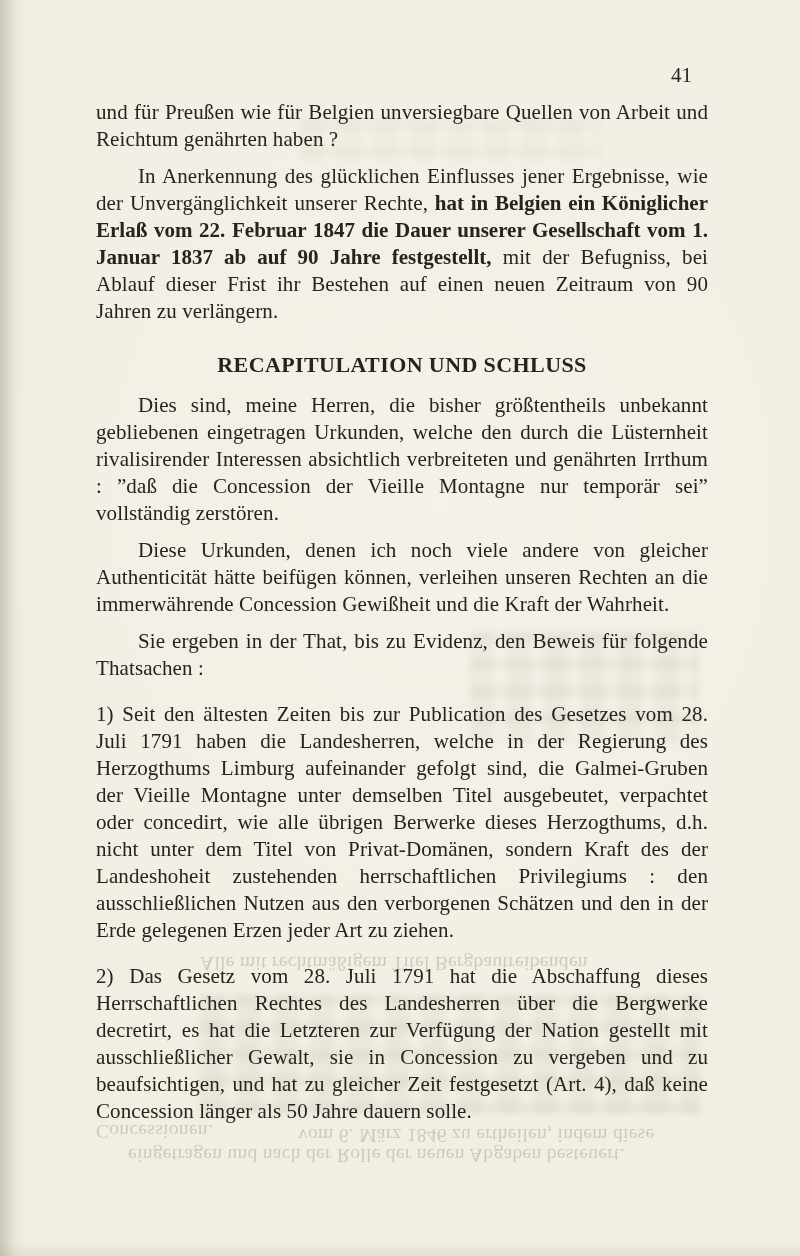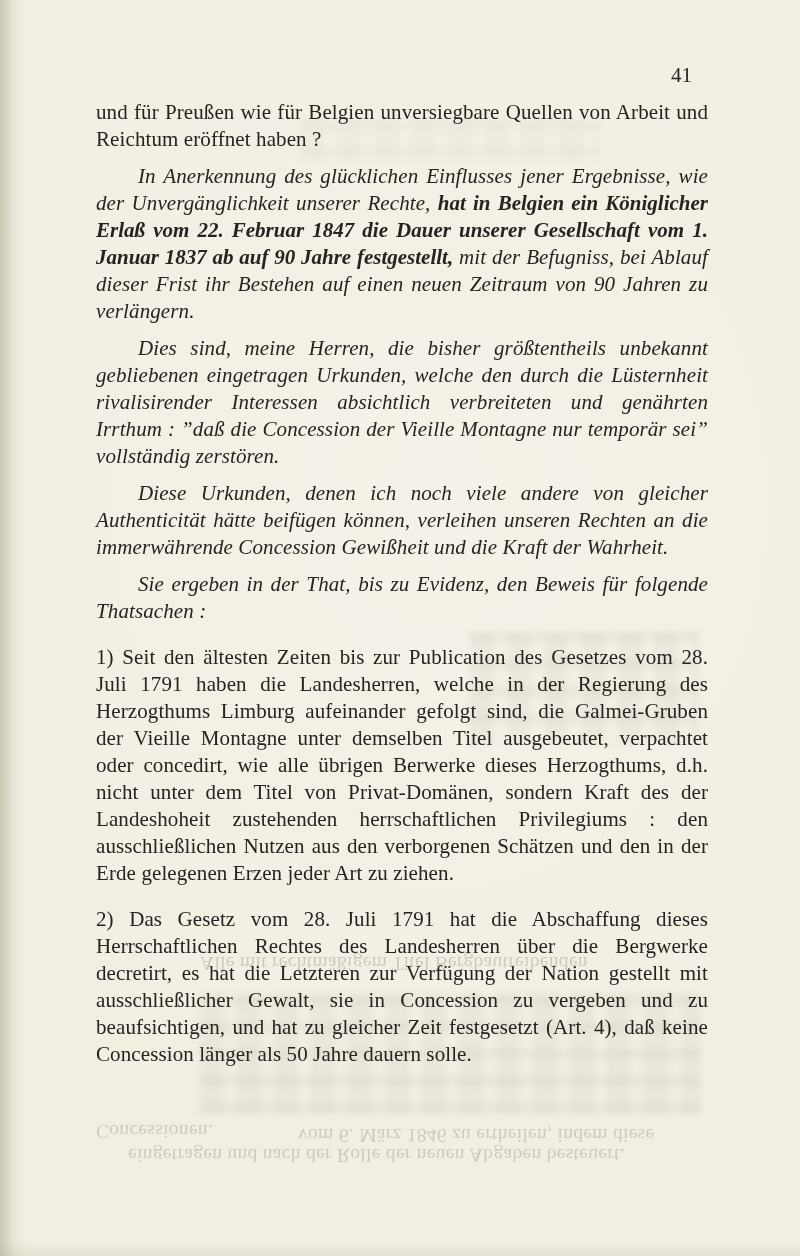--- a/index.html
+++ b/index.html
@@ -54,21 +54,21 @@
     font-size: 21px;
     line-height: 27px;
   }
   .para {
     margin: 10px 0;
     font-size: 21px;
     line-height: 27px;
     text-align: justify;
     letter-spacing: 0.1px;
   }
-  .para.indent { text-indent: 42px; font-style: italic; }
+  .para.indent { text-indent: 42px; }
   .para strong { font-weight: 700; letter-spacing: 0; }
   .para.numbered { margin: 19px 0; }
   .section-heading {
     margin: 26px 0 13px 0;
     font-size: 22px;
     line-height: 28px;
     font-weight: 700;
     text-align: center;
     letter-spacing: 0.4px;
   }
@@ -124,22 +124,23 @@
   <div class="smudge"></div>
   <div class="smudge"></div>
   <div class="smudge"></div>
   <div class="smudge"></div>
   <div class="smudge"></div>
   <div class="smudge"></div>
 
   <div class="column">
     <div class="page-number">41</div>
     <div id="blocks">
-        <p class="para"><span>und für Preußen wie für Belgien unversiegbare Quellen von Arbeit und Reichtum eröffnet haben ?</span></p>
+        <p class="para"><span>und für Preußen wie für Belgien unversiegbare Quellen von Arbeit und Reichtum genährten haben ?</span></p>
         <p class="para indent"><span>In Anerkennung des glücklichen Einflusses jener Ergebnisse, wie der Unvergänglichkeit unserer Rechte, </span><strong>hat in Belgien ein Königlicher Erlaß vom 22. Februar 1847 die Dauer unserer Gesellschaft vom 1. Januar 1837 ab auf 90 Jahre festgestellt,</strong><span> mit der Befugniss, bei Ablauf dieser Frist ihr Bestehen auf einen neuen Zeitraum von 90 Jahren zu verlängern.</span></p>
+        <h2 class="section-heading">RECAPITULATION UND SCHLUSS</h2>
         <p class="para indent"><span>Dies sind, meine Herren, die bisher größtentheils unbekannt gebliebenen eingetragen Urkunden, welche den durch die Lüsternheit rivalisirender Interessen absichtlich verbreiteten und genährten Irrthum : ”daß die Concession der Vieille Montagne nur temporär sei” vollständig zerstören.</span></p>
         <p class="para indent"><span>Diese Urkunden, denen ich noch viele andere von gleicher Authenticität hätte beifügen können, verleihen unseren Rechten an die immerwährende Concession Gewißheit und die Kraft der Wahrheit.</span></p>
         <p class="para indent"><span>Sie ergeben in der That, bis zu Evidenz, den Beweis für folgende Thatsachen :</span></p>
         <p class="para numbered"><span>1) Seit den ältesten Zeiten bis zur Publication des Gesetzes vom 28. Juli 1791 haben die Landesherren, welche in der Regierung des Herzogthums Limburg aufeinander gefolgt sind, die Galmei-Gruben der Vieille Montagne unter demselben Titel ausgebeutet, verpachtet oder concedirt, wie alle übrigen Berwerke dieses Herzogthums, d.h. nicht unter dem Titel von Privat-Domänen, sondern Kraft des der Landeshoheit zustehenden herrschaftlichen Privilegiums : den ausschließlichen Nutzen aus den verborgenen Schätzen und den in der Erde gelegenen Erzen jeder Art zu ziehen.</span></p>
         <p class="para numbered"><span>2) Das Gesetz vom 28. Juli 1791 hat die Abschaffung dieses Herrschaftlichen Rechtes des Landesherren über die Bergwerke decretirt, es hat die Letzteren zur Verfügung der Nation gestellt mit ausschließlicher Gewalt, sie in Concession zu vergeben und zu beaufsichtigen, und hat zu gleicher Zeit festgesetzt (Art. 4), daß keine Concession länger als 50 Jahre dauern solle.</span></p>
       </div>
   </div>
 </div>
 
 </body></html>

